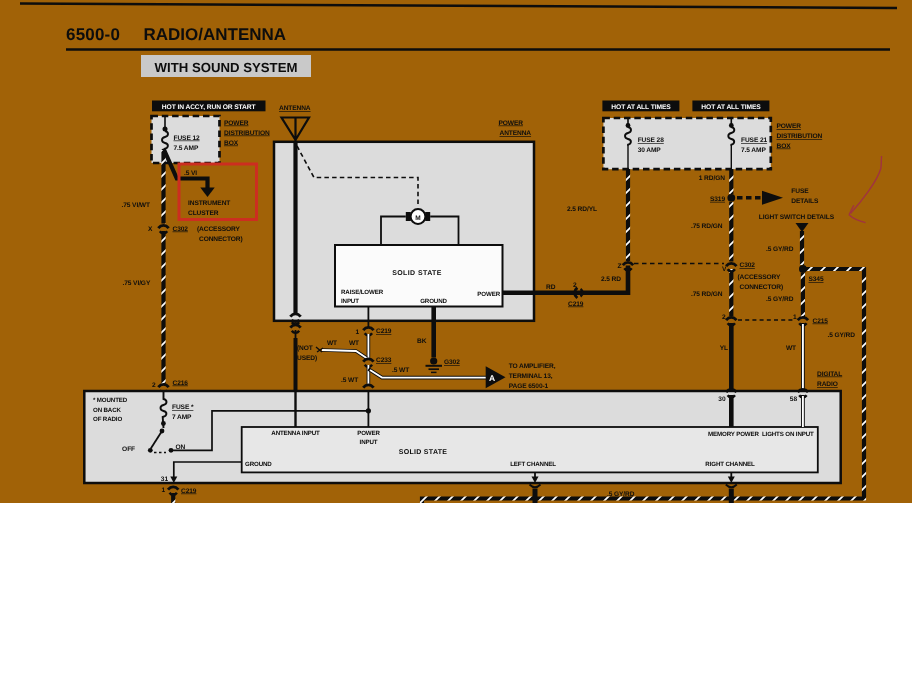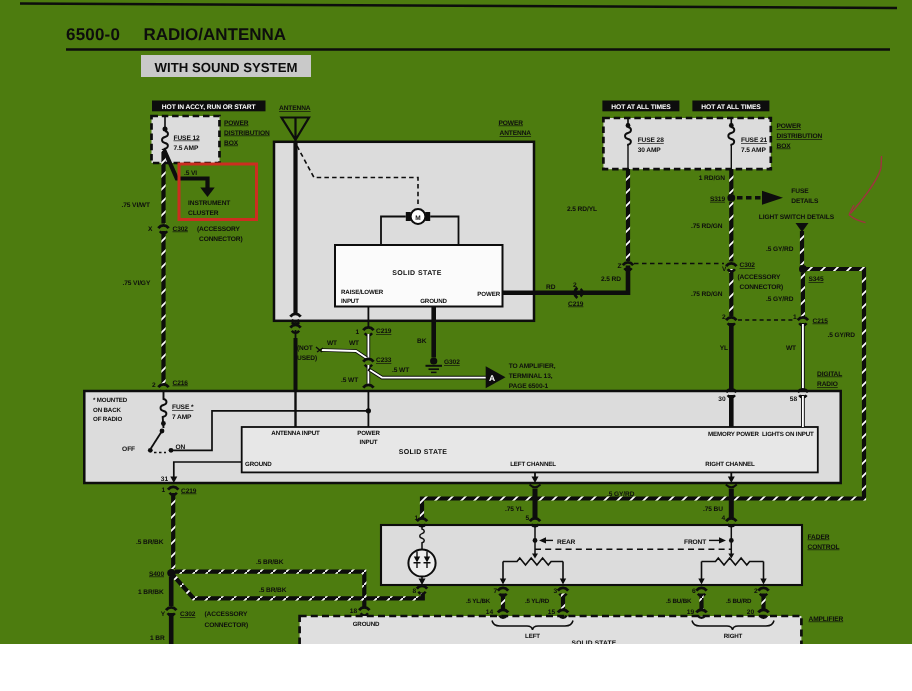--- a/index.html
+++ b/index.html
@@ -1,16 +1,16 @@
 <!DOCTYPE html>
 <html><head>
 <meta charset="utf-8">
 <style>
 html,body{margin:0;padding:0;background:#ffffff;}
-#page{position:relative;width:912px;height:644px;background:#4d7c0f;overflow:hidden;transform:translateZ(0);}
+#page{position:relative;width:912px;height:503px;background:#a16207;overflow:hidden;transform:translateZ(0);}
 svg{position:absolute;left:0;top:0;}
 text{font-family:"Liberation Sans",sans-serif;font-weight:bold;fill:#0d0d0d;text-rendering:geometricPrecision;}
 .t{font-size:6.6px;letter-spacing:-0.1px;}
 .t2{font-size:6.2px;letter-spacing:-0.15px;}
 .w{fill:#ffffff;}
 .u{text-decoration:underline;text-decoration-thickness:1.1px;text-underline-offset:1.5px;}
 .ln{stroke:#0d0d0d;fill:none;}
 </style>
 </head>
 <body>

